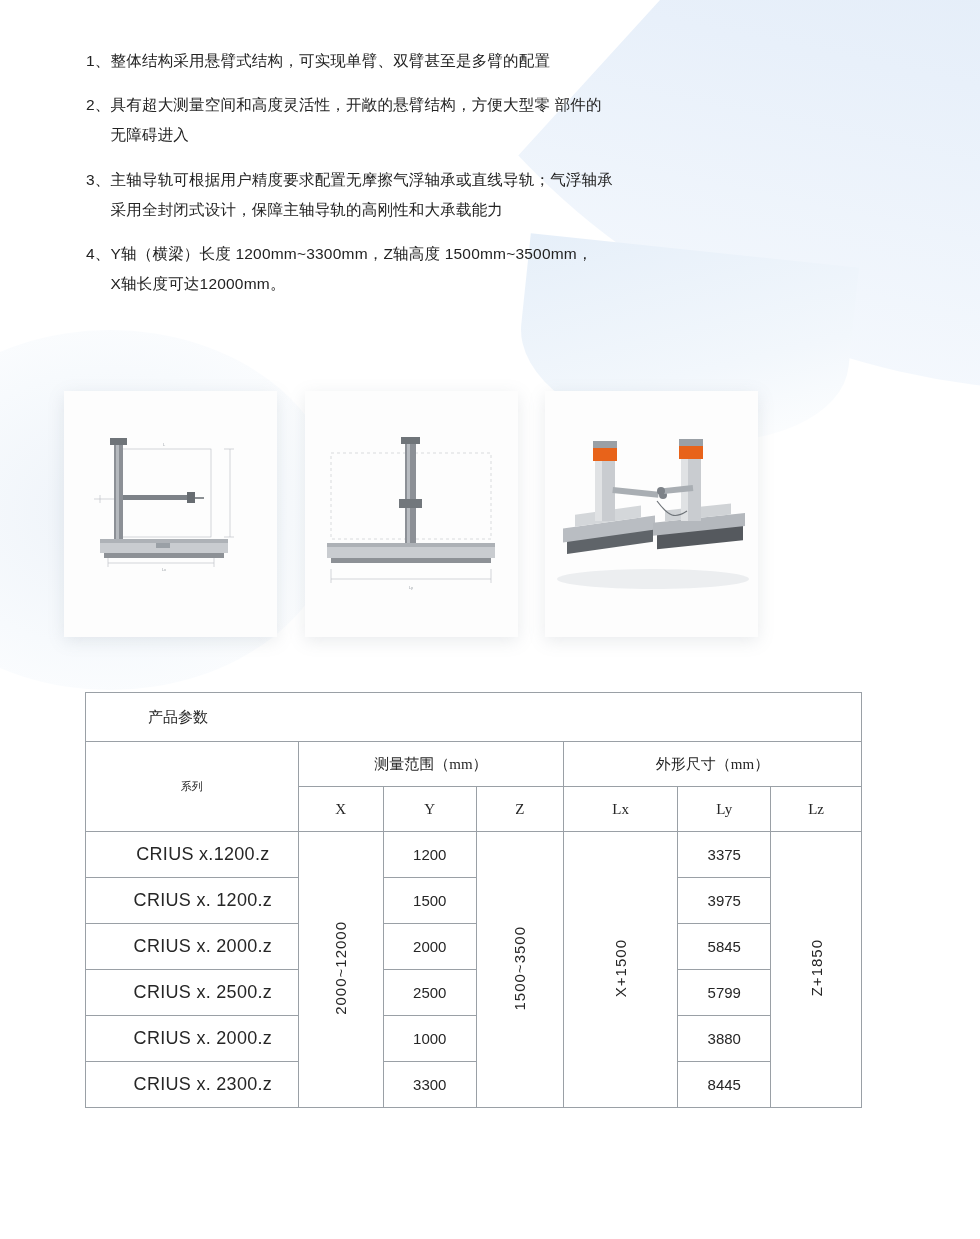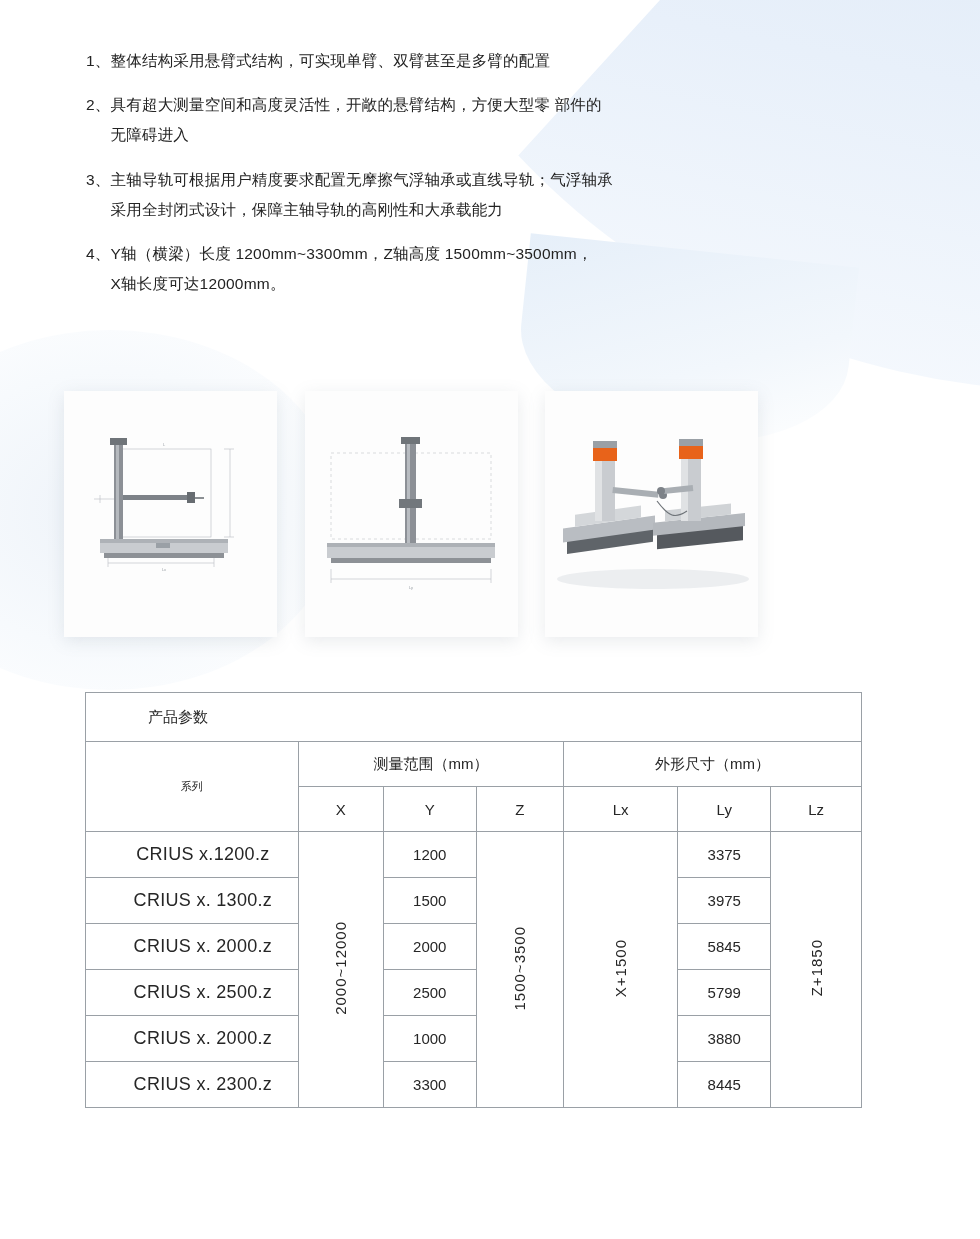--- a/index.html
+++ b/index.html
@@ -143,20 +143,21 @@
   }
   .title-cell {
     height: 48px;
     text-align: left !important;
     padding-left: 62px !important;
     font-size: 15px;
   }
   .hdr {
     height: 44px;
     font-size: 15px;
+    font-family: Liberation Serif, serif;
   }
   .series-hdr {
     font-size: 11px;
   }
   .row-cell {
     height: 45px;
     font-size: 15px;
   }
   .series-name {
     text-align: center;
@@ -355,21 +356,21 @@
           <td class="row-cell" rowspan="6">
             <span class="vert">X+1500</span>
           </td>
           <td class="row-cell">3375</td>
           <td class="row-cell" rowspan="6">
             <span class="vert">Z+1850</span>
           </td>
         </tr>
 
         <tr>
-          <td class="row-cell series-name">CRIUS  x. 1300.z</td>
+          <td class="row-cell series-name">CRIUS  x. 1200.z</td>
           <td class="row-cell">1500</td>
           <td class="row-cell">3975</td>
         </tr>
 
         <tr>
           <td class="row-cell series-name">CRIUS  x. 2000.z</td>
           <td class="row-cell">2000</td>
           <td class="row-cell">5845</td>
         </tr>
 

